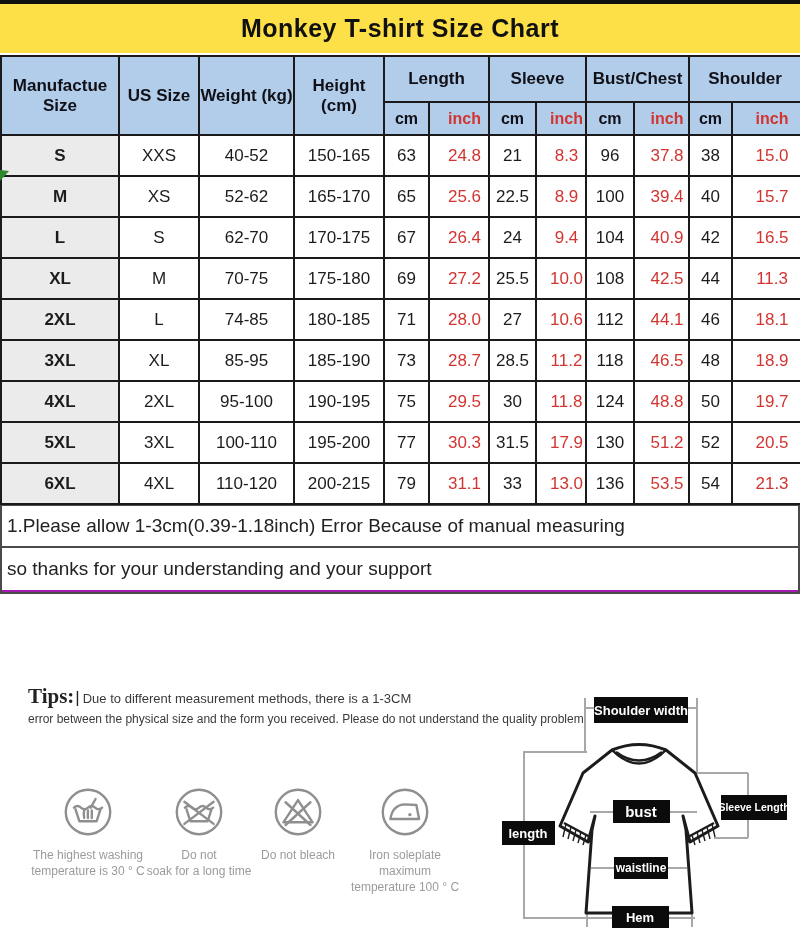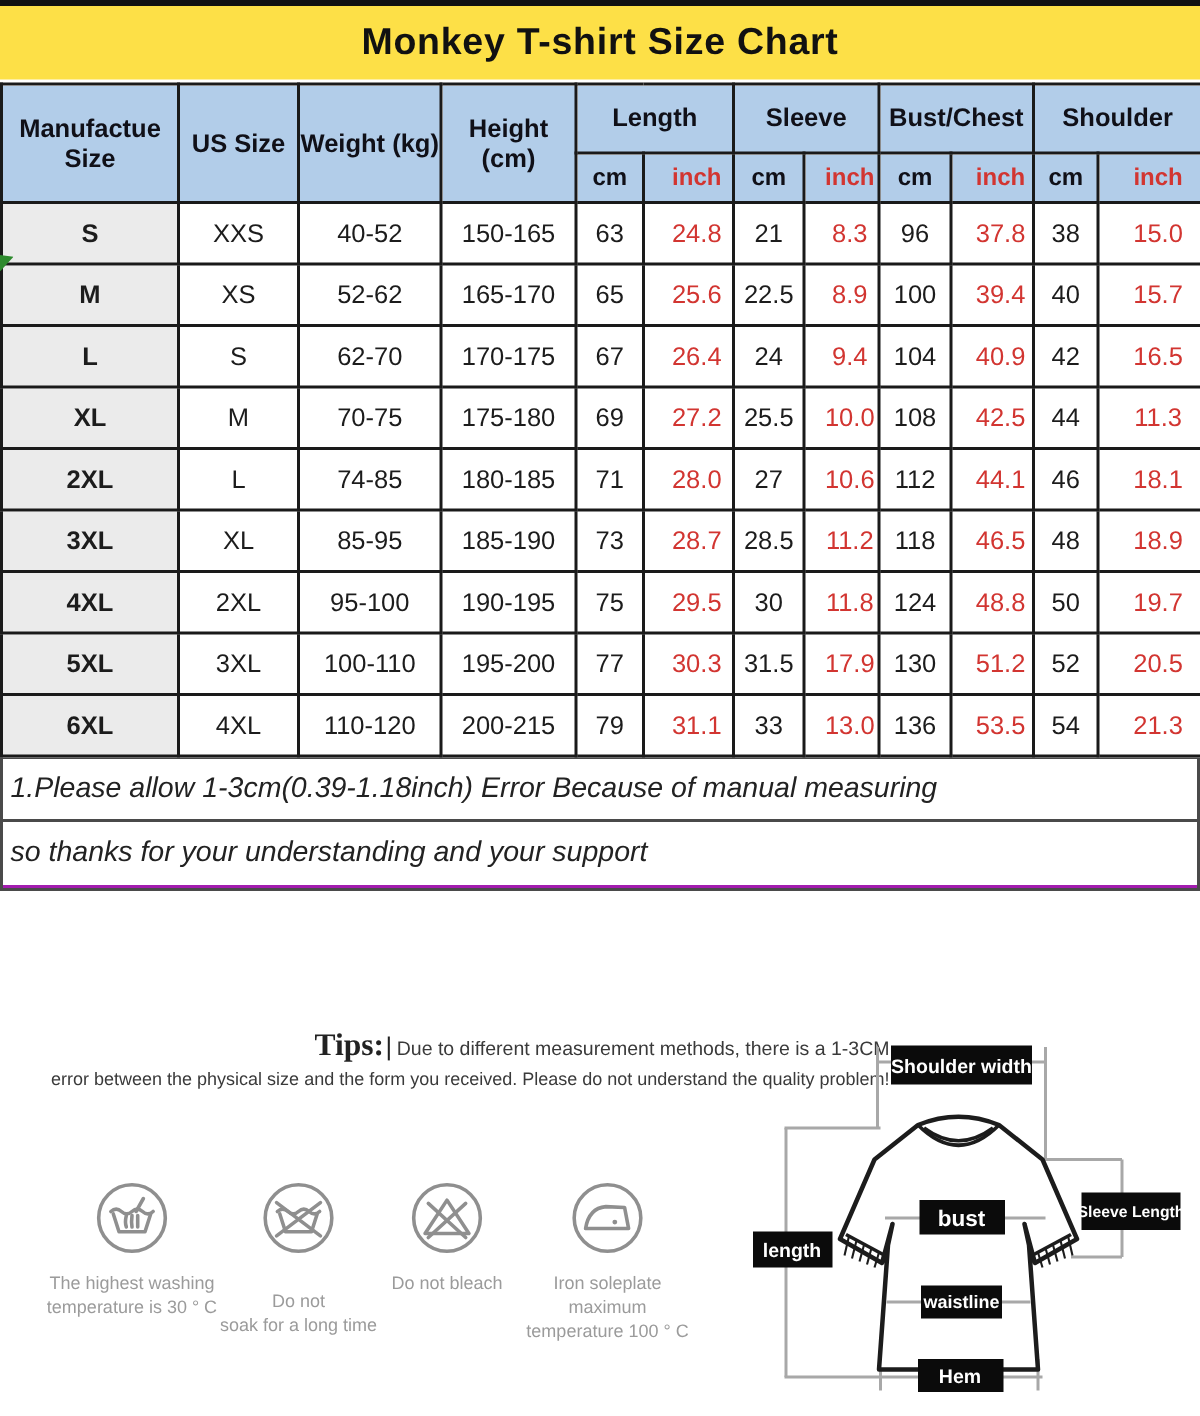--- a/index.html
+++ b/index.html
@@ -18,38 +18,38 @@
   .size-table th,.size-table td{
     border:2px solid #1a1a1a;text-align:center;vertical-align:middle;
     padding:0;overflow:hidden;
   }
   .size-table thead th{background:#b2cde9;font-weight:bold;color:#101018;}
   .size-table .grp{height:44px;font-size:17px;line-height:1.15;}
   .size-table .unit{height:31px;font-size:16px;}
   .size-table .unit.red, .size-table td.red{color:#d23531;padding-left:11px;}
   .size-table tbody td{height:39px;font-size:17px;background:#ffffff;}
   .size-table tbody td.rowhead{background:#ebebeb;font-weight:bold;font-size:17px;}
-  .notes{border:2px solid #4a4a4a;border-top-width:1px;font-style:italic;}
+  .notes{border:2px solid #4a4a4a;border-top-width:1px;}
   .note{
     background:#fff;font-size:19px;color:#222;padding:0 5px;
     display:flex;align-items:center;
   }
   .note.n1{height:40px;border-bottom:2px solid #4a4a4a;}
   .note.n2{height:42px;border-bottom:2px solid #a21caf;align-items:center;}
   .note.n3{height:66px;align-items:flex-start;padding-top:3px;}
   .note .txt{white-space:pre-wrap;line-height:1.55;}
-  .tips{position:absolute;left:28px;top:684px;width:565px;color:#3a3a3a;text-align:right;}
+  .tips{position:absolute;left:28px;top:684px;width:565px;color:#3a3a3a;}
   .tips-label{font-family:"Liberation Serif",serif;font-weight:bold;font-size:21px;color:#222;}
   .tips-bar{font-size:17px;font-weight:normal;color:#222;margin:0 3px 0 1px;}
   .tips-line1{font-size:13px;}
   .tips-line2{font-size:12px;margin-top:3px;white-space:nowrap;}
   .care{position:absolute;left:30px;top:786px;width:436px;display:flex;justify-content:center;}
   .care-item{display:flex;flex-direction:column;align-items:center;}
   .care-item.i1{width:116px;}
-  .care-item.i2{width:106px;gap:12px;}
+  .care-item.i2{width:106px;}
   .care-item.i3{width:92px;}
   .care-item.i4{width:122px;}
   .care-icon{stroke:#8f8f8f;fill:none;stroke-width:2.2;stroke-linecap:round;stroke-linejoin:round;}
   .care-caption{
     margin-top:9px;font-size:12px;line-height:1.35;color:#9b9b9b;
     text-align:center;white-space:pre-line;
   }
   .diagram{position:absolute;left:490px;top:680px;}
   .d-gray{stroke:#a8a8a8;stroke-width:2;fill:none;}
   .d-shirt{stroke:#1c1c1c;stroke-width:3;fill:#ffffff;stroke-linejoin:round;}

